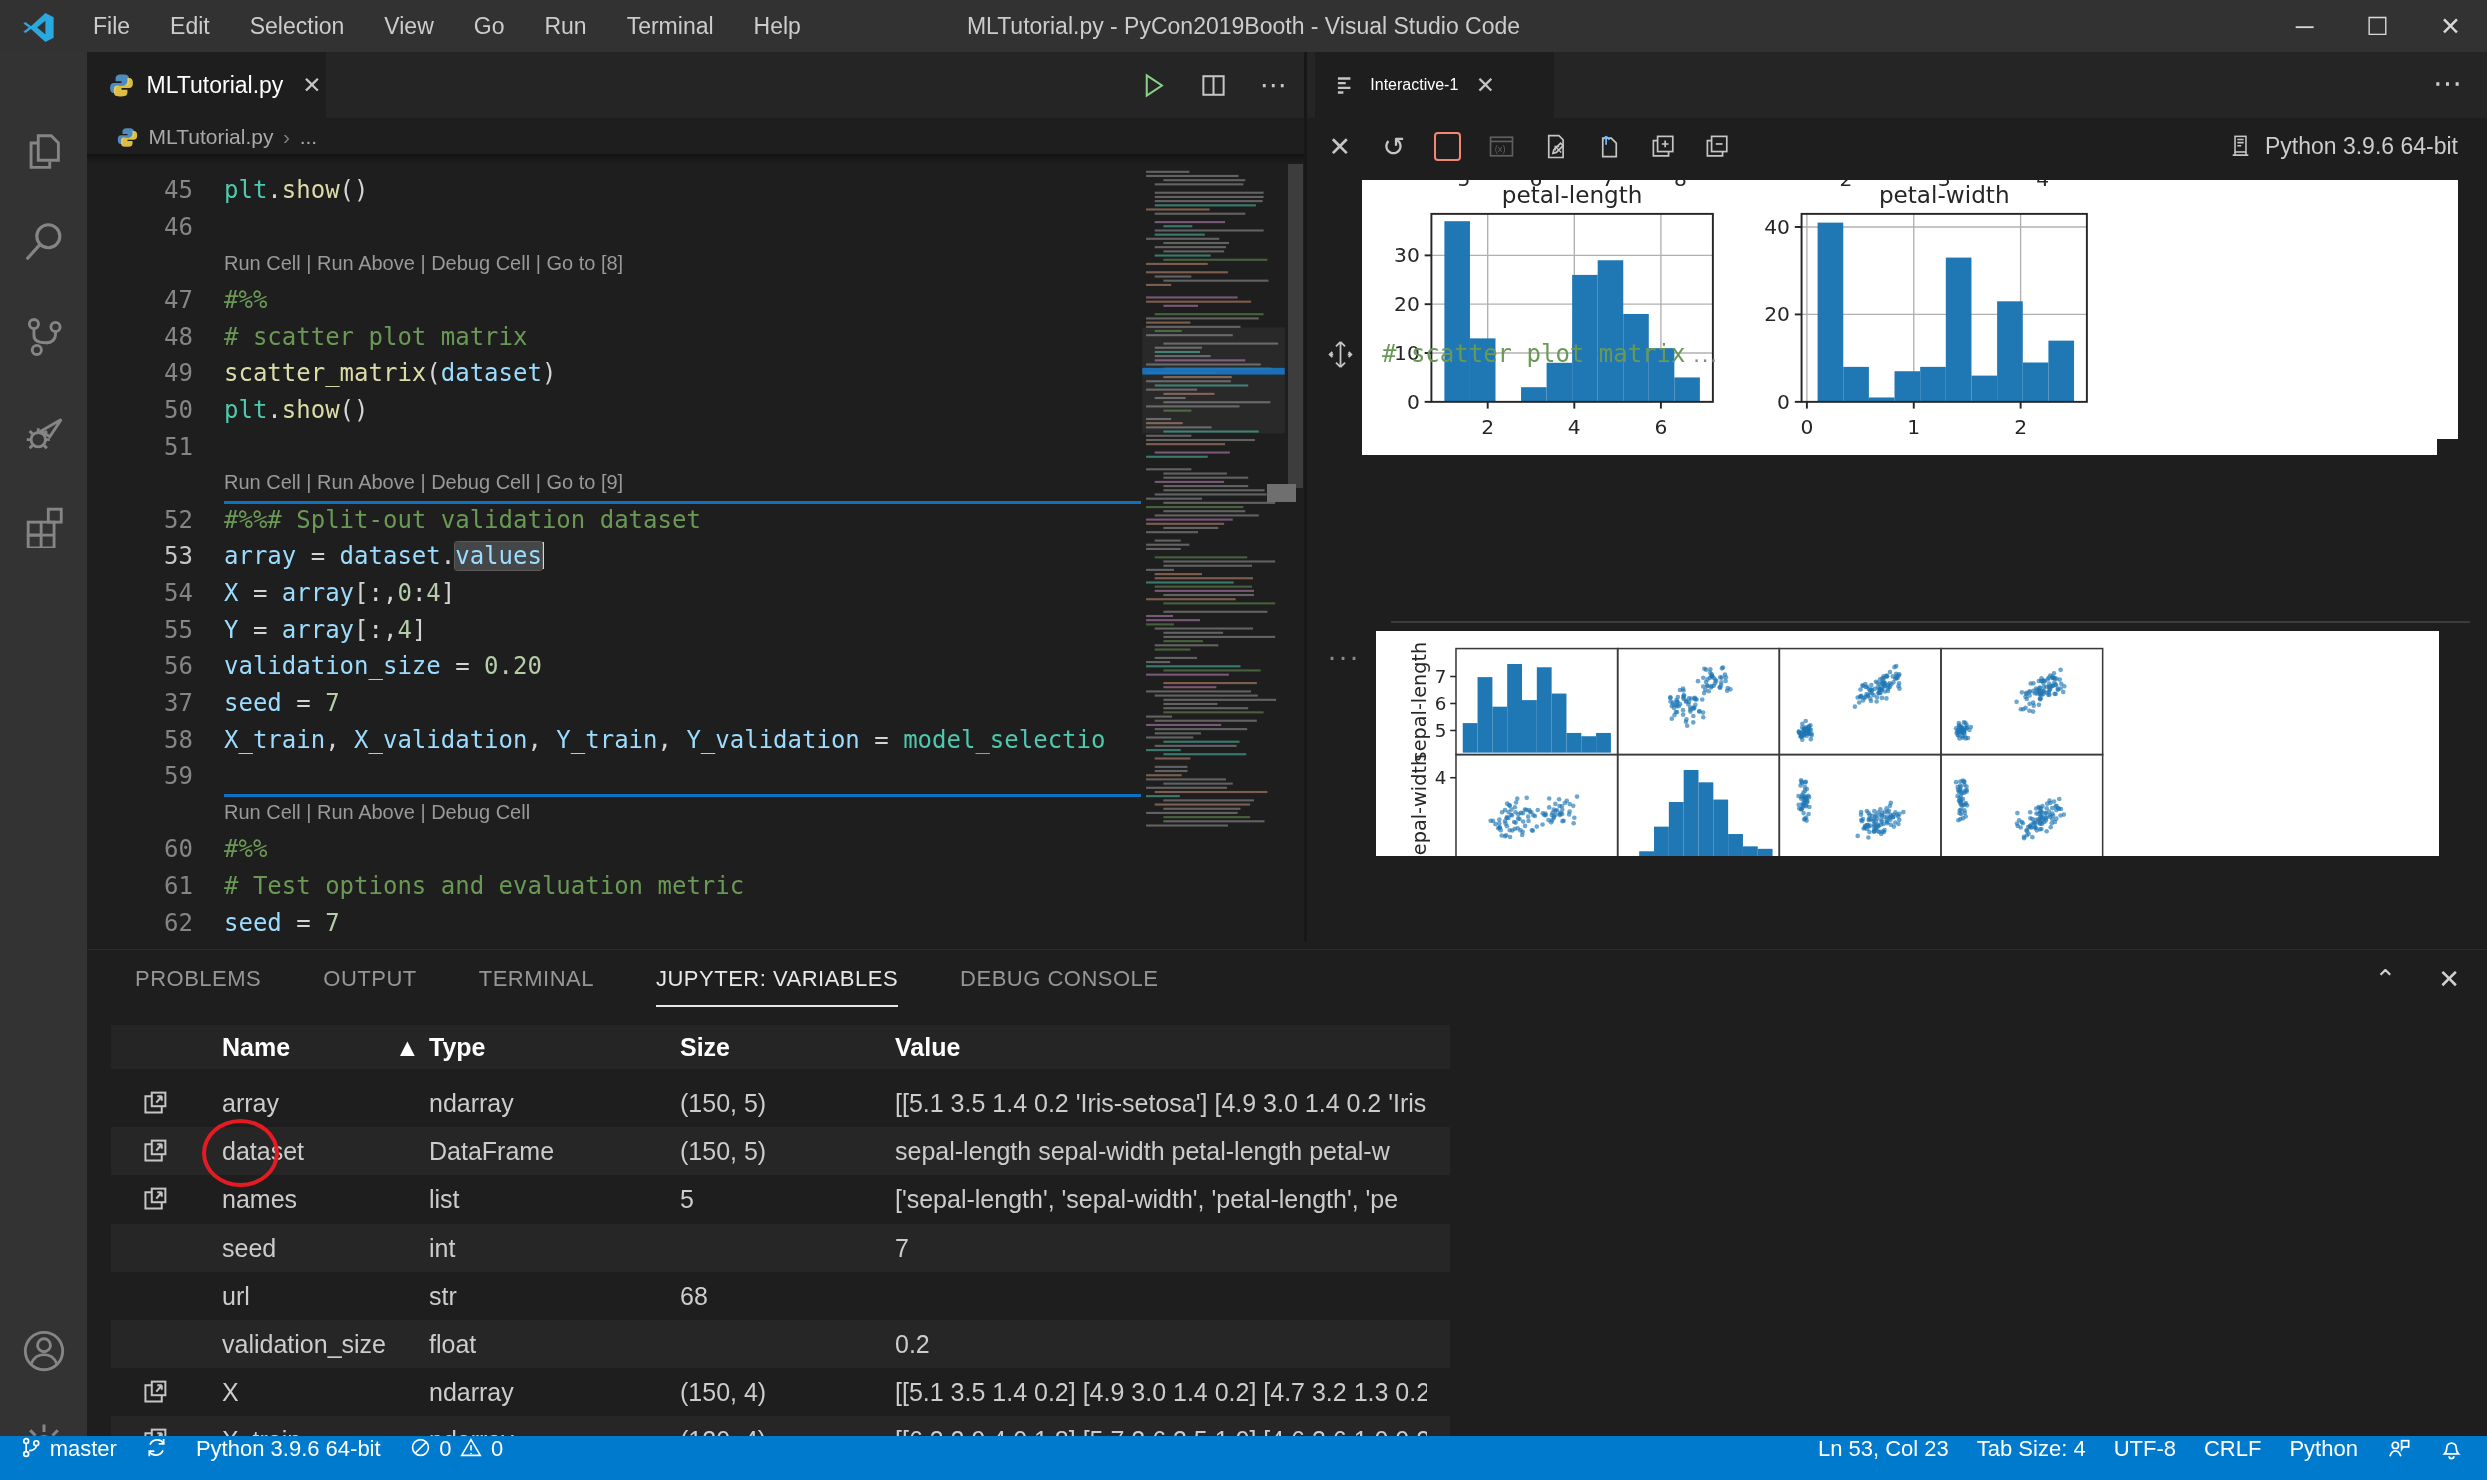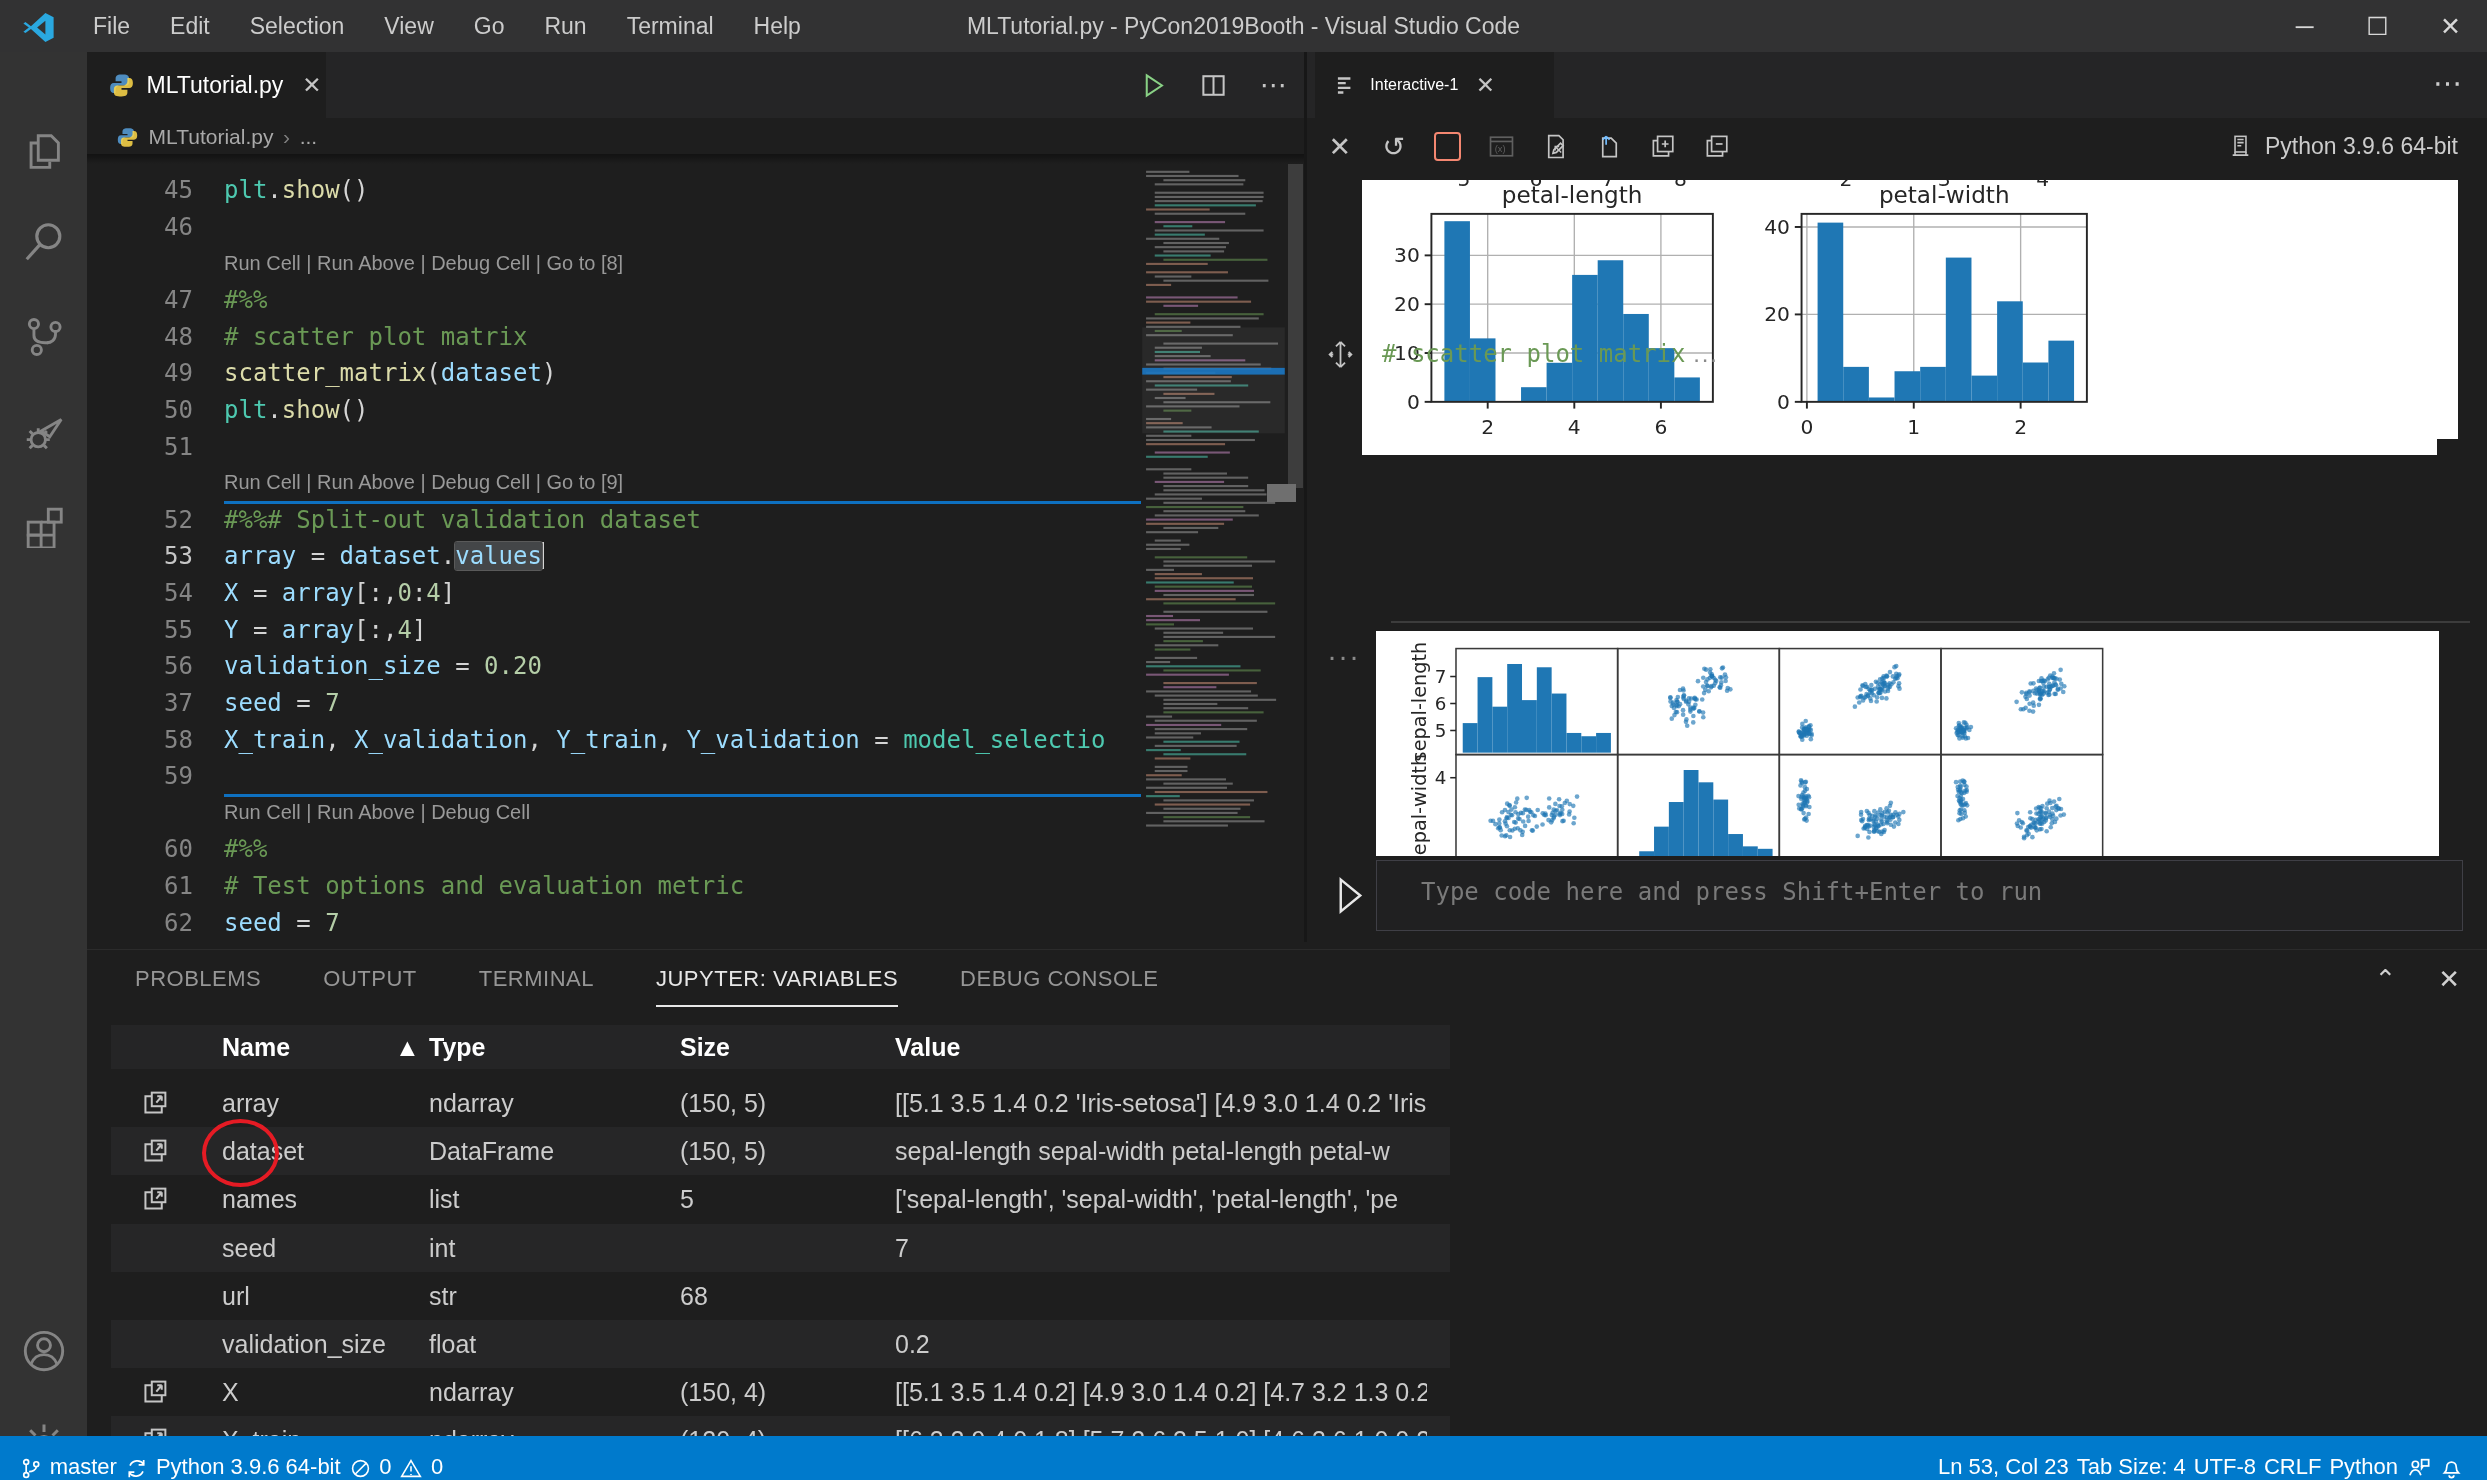--- a/index.html
+++ b/index.html
@@ -67,21 +67,21 @@
   #var-table{position:absolute;left:0px;top:75px;width:1368px;}
   #vt-head{position:absolute;left:24px;top:0;width:1339px;height:44px;background:#252526;}
   .vt-row{position:absolute;left:24px;width:1339px;height:48px;}
   .vtc{position:absolute;top:0;line-height:48px;font-size:25px;color:#cccccc;white-space:nowrap;overflow:hidden;}
   .vt-h{font-weight:bold;color:#ffffff;line-height:44px;font-size:25px;position:absolute;}
   .c-icon{left:29px;width:42px;} .c-name{left:111px;width:193px;} .c-type{left:318px;width:222px;}
   .c-size{left:569px;width:212px;} .c-val{left:784px;width:532px;}
   #red-circle{position:absolute;left:115px;top:-37px;width:69px;height:60px;border:4.8px solid #e51b24;border-radius:50%;z-index:6;}
   
   #statusbar{left:0;top:1436px;width:2487px;height:44px;background:#007acc;color:#ffffff;display:flex;align-items:center;font-size:22px;}
-  .sb-item{display:flex;align-items:flex-end;gap:7.7px;padding:0 4px;height:44px;}
+  .sb-item{display:flex;align-items:flex-start;gap:7.7px;padding:0 14px;height:44px;}
   #sb-right{position:absolute;right:9.6px;display:flex;align-items:center;}
   .plot-label{font-family:"DejaVu Sans",sans-serif;fill:#262626;}
 </style>
 </head>
 <body>
 
 <div id="root">
 
   <div class="abs" id="titlebar">
     <svg class="abs" style="left:21px;top:10.6px" width="35" height="33" viewBox="0 0 48 48">
@@ -1317,28 +1317,20 @@
           <line x1="77" y1="75" x2="83" y2="75" stroke="#262626" stroke-width="1.6"></line>
           <text class="plot-label" x="73" y="82" font-size="19" text-anchor="end">6</text>
           <line x1="77" y1="103" x2="83" y2="103" stroke="#262626" stroke-width="1.6"></line>
           <text class="plot-label" x="73" y="110" font-size="19" text-anchor="end">5</text>
           <line x1="77" y1="152" x2="83" y2="152" stroke="#262626" stroke-width="1.6"></line>
           <text class="plot-label" x="73" y="159" font-size="19" text-anchor="end">4</text>
           <text class="plot-label" x="52" y="73" font-size="20" text-anchor="middle" transform="rotate(-90 52 73)">sepal-length</text>
           <text class="plot-label" x="52" y="185" font-size="20" text-anchor="middle" transform="rotate(-90 52 185)">sepal-width</text>
         </svg>
     </div>
-    <div id="prompt-row">
-      <svg id="prompt-run" width="33" height="39" viewBox="0 0 26 32" fill="none" stroke="#e8e8e8" stroke-width="2">
-          <path d="M5 3 L21 16 L5 29 Z"></path>
-        </svg>
-      <div id="prompt-box">
-        <span id="prompt-ph" class="mono">Type code here and press Shift+Enter to run</span>
-      </div>
-    </div>
   </div>
 
   <div class="abs" id="panel">
     <div id="panel-tabs">
         <div class="ptab">PROBLEMS</div>
         <div class="ptab">OUTPUT</div>
         <div class="ptab">TERMINAL</div>
         <div class="ptab active">JUPYTER: VARIABLES</div>
         <div class="ptab">DEBUG CONSOLE</div>
       </div>

